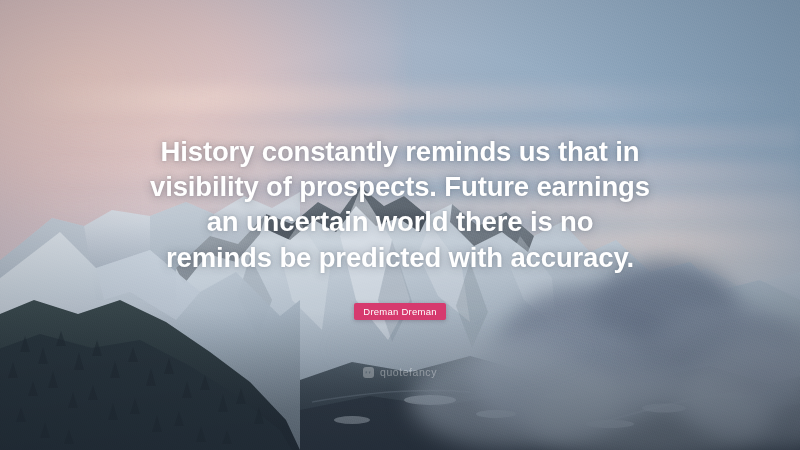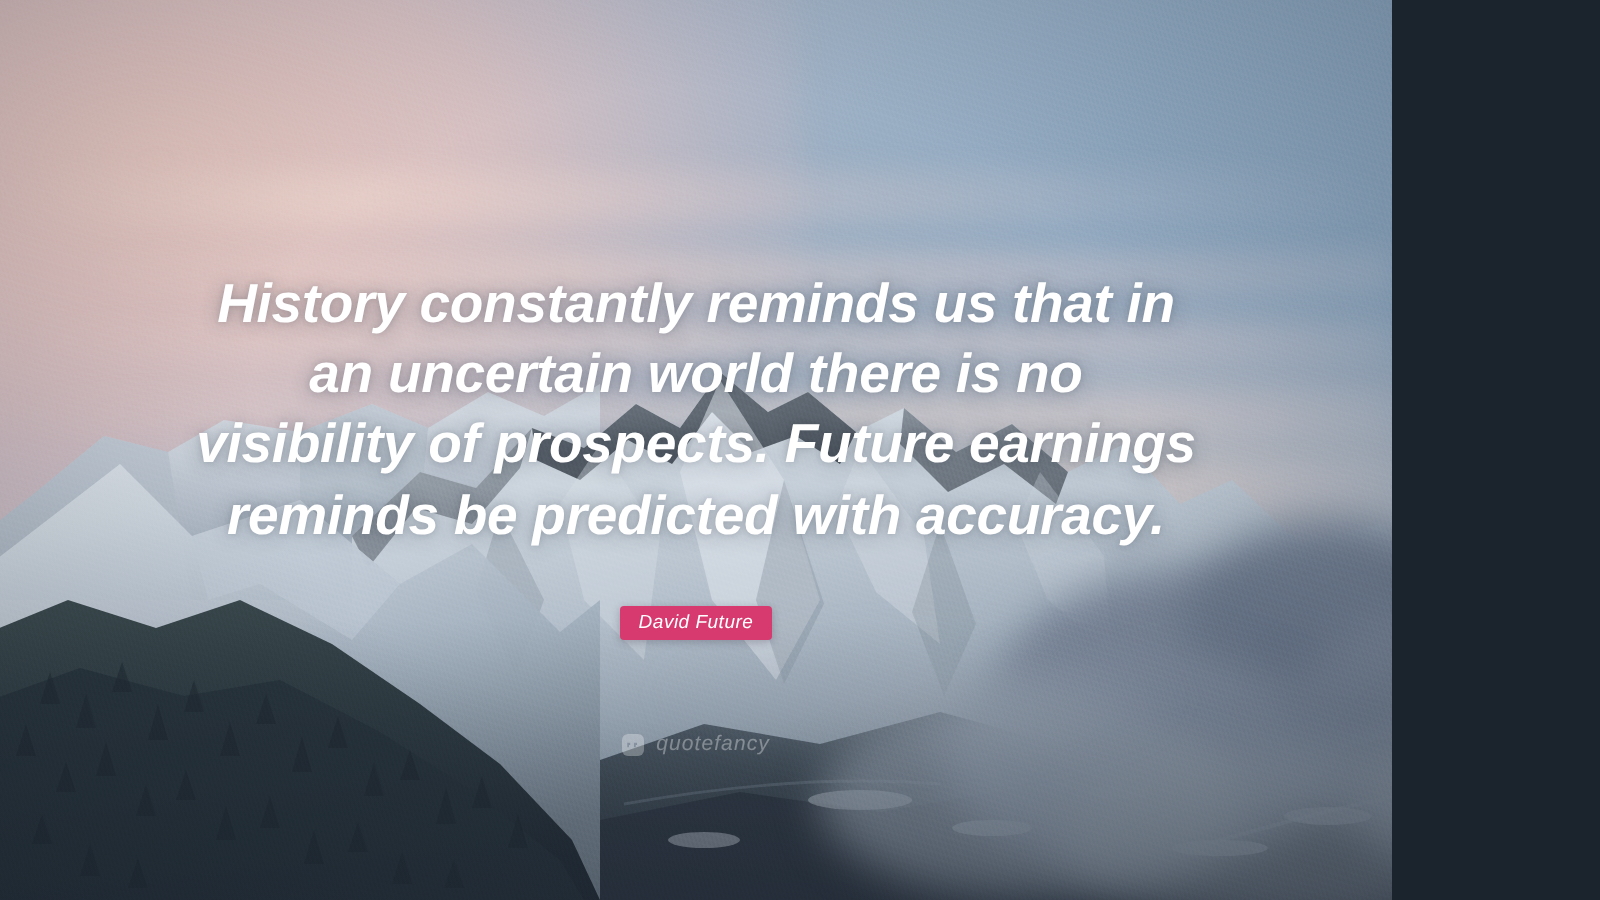--- a/index.html
+++ b/index.html
@@ -2,27 +2,26 @@
 <html><head>
 <meta charset="utf-8">
 <style>
   html, body {
     margin: 0;
     padding: 0;
     background: #1b232c;
   }
   #stage {
     position: relative;
-    width: 696px;
+    width: 800px;
     height: 450px;
     overflow: hidden;
     font-family: "Liberation Sans", sans-serif;
     background: #8ca2bb;
     user-select: none;
-    font-style: italic;
   }
 
   
   .sky {
     position: absolute;
     inset: 0;
     background:
       linear-gradient(105deg,
         #ccbcc0 0%,
         #c9bcc4 12%,
@@ -337,27 +336,27 @@
     <div class="puff p7"></div>
   </div>
   <div class="mist"></div>
 
   <div class="fg-noise"></div>
   <div class="bottom-shade"></div>
   <div class="vignette"></div>
 
   <div class="quote">
     <span class="quote-line">History constantly reminds us that in</span>
+    <span class="quote-line">visibility of prospects. Future earnings</span>
     <span class="quote-line">an uncertain world there is no</span>
-    <span class="quote-line">visibility of prospects. Future earnings</span>
     <span class="quote-line">reminds be predicted with accuracy.</span>
   </div>
 
   <div class="author-wrap">
-    <span class="author-badge">David Future</span>
+    <span class="author-badge">Dreman Dreman</span>
   </div>
 
   <div class="watermark">
     <span class="wm-icon">
       <svg width="9" height="9" viewBox="0 0 9 9" aria-hidden="true">
         <rect x="0" y="0" width="9" height="9" rx="2.5" fill="none"></rect>
         <path d="M1.6 5.6 V3.4 h1.5 v1.1 H2.5 v1.1 z M5.0 5.6 V3.4 h1.5 v1.1 H5.9 v1.1 z" fill="#7f8b98"></path>
       </svg>
     </span>
     <span class="wm-text">quotefancy</span>

